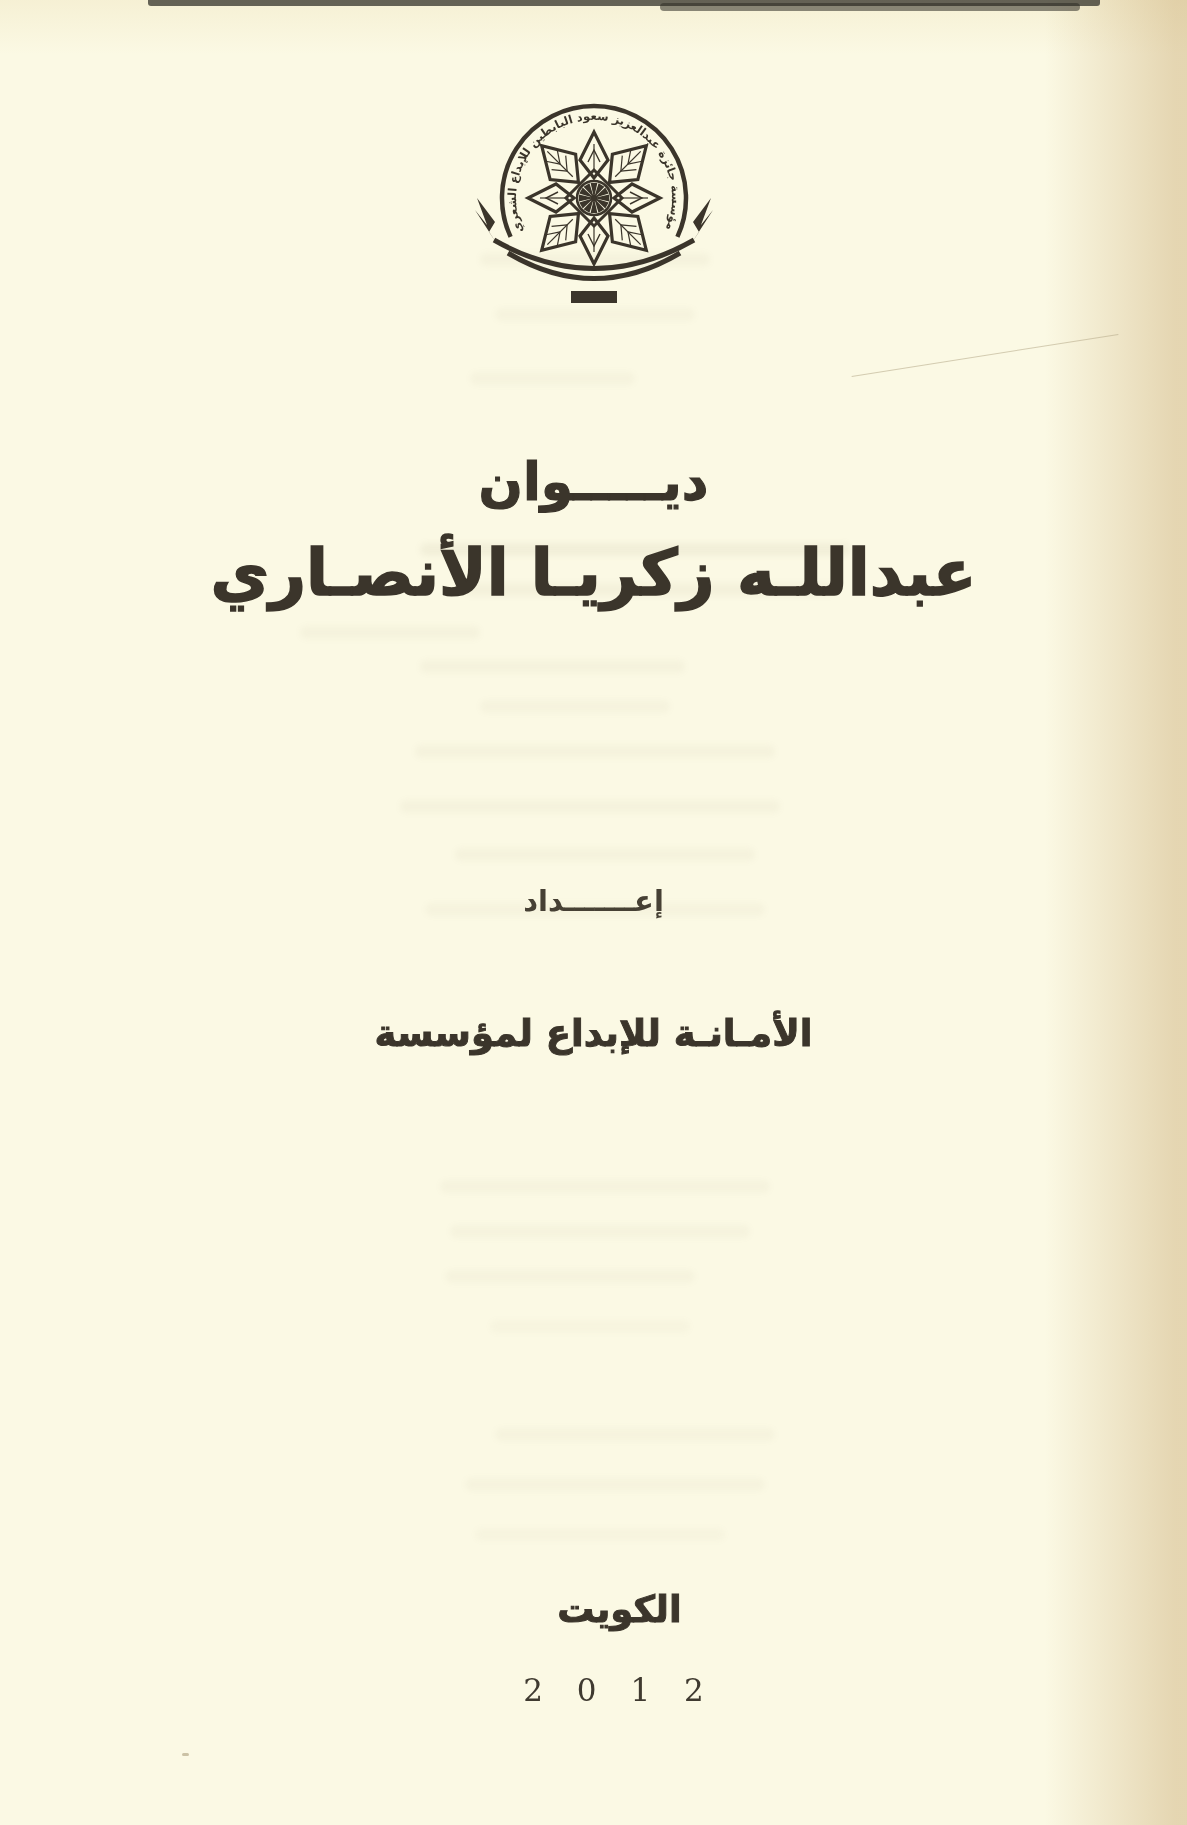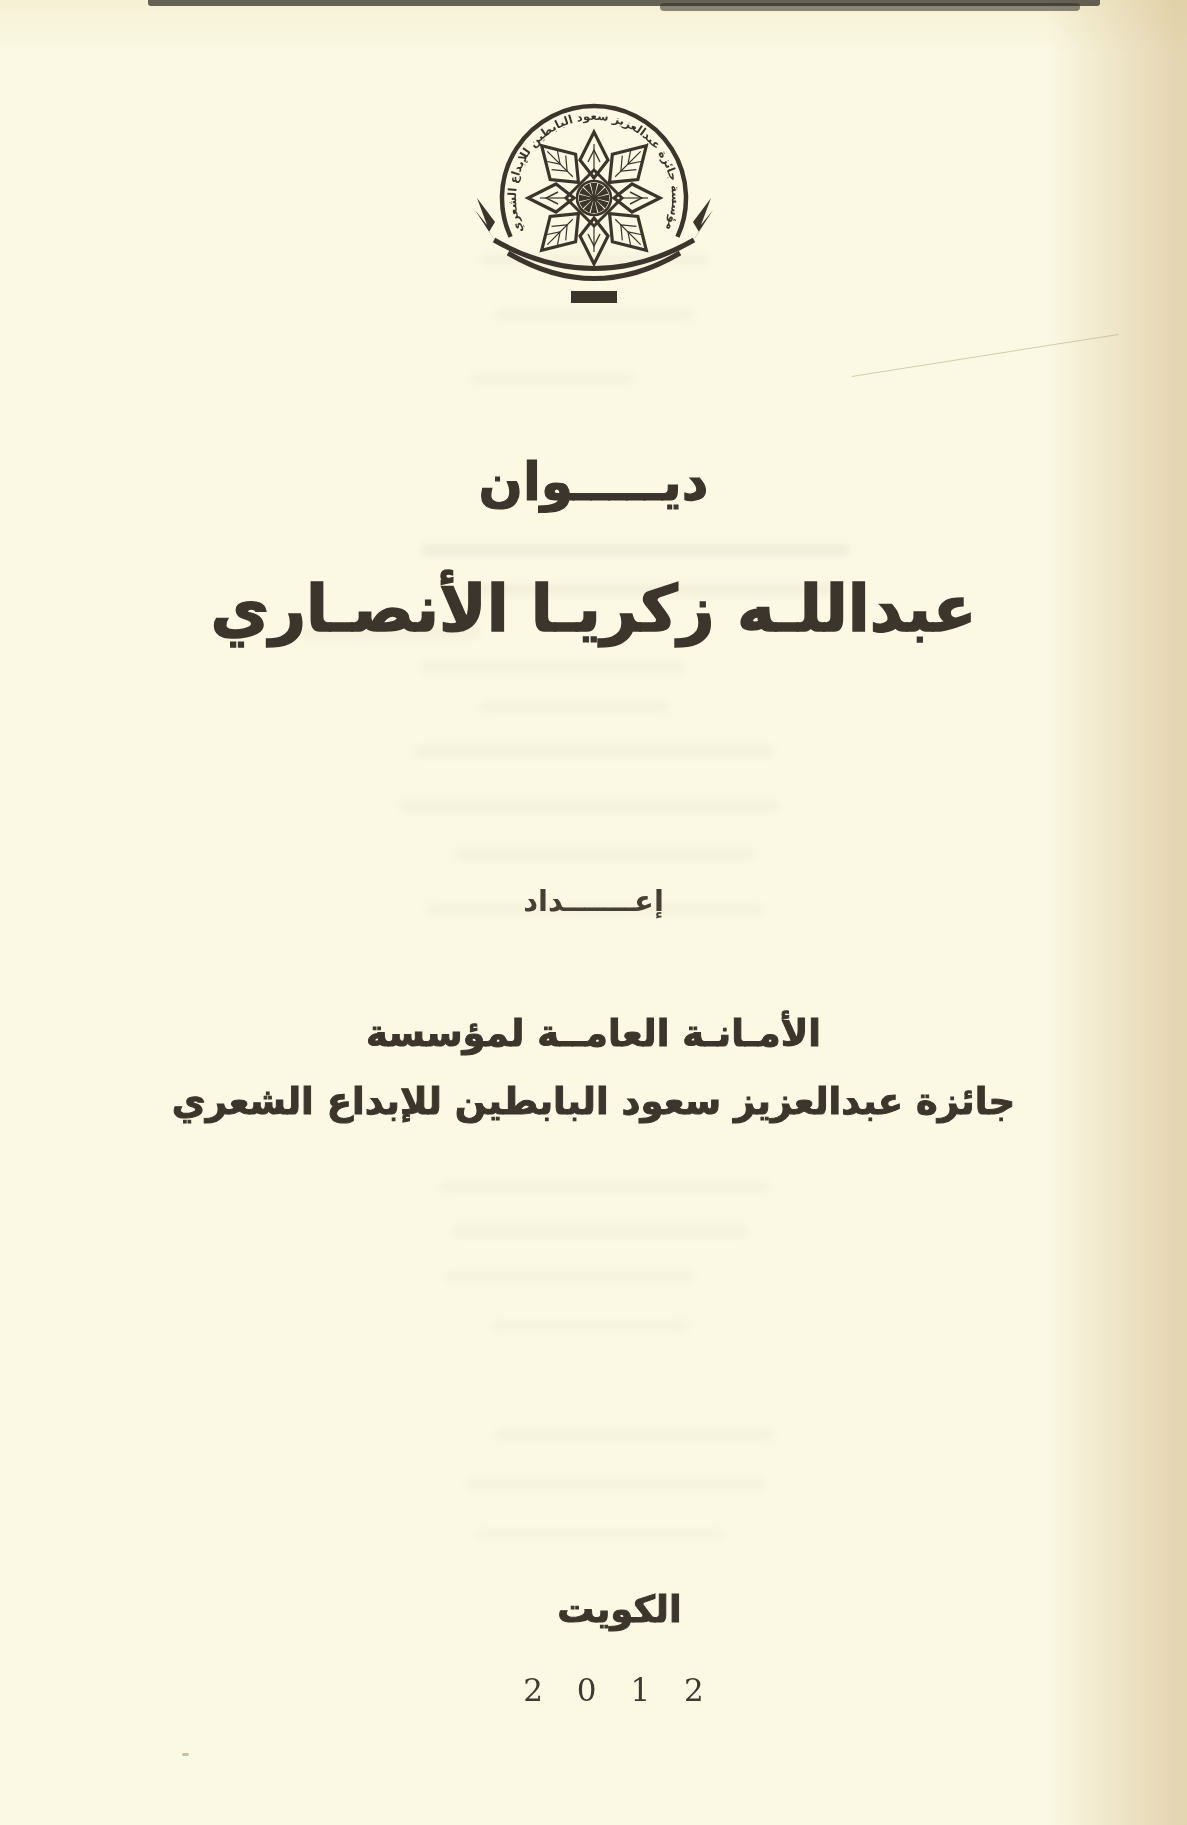--- a/index.html
+++ b/index.html
@@ -39,21 +39,21 @@
   .emblem { position:absolute; top:98px; left:50%; transform:translateX(-50%); }
   .emblem svg { display:block; }
 
   .stack { position:absolute; width:100%; text-align:center; direction:rtl; }
 
   .kicker {
     top:452px; font-size:52px; font-weight:bold;
     -webkit-text-stroke:1.2px #3b352b; letter-spacing:0;
   }
   .booktitle {
-    top:572px; font-size:64px; font-weight:bold;
+    top:536px; font-size:64px; font-weight:bold;
     -webkit-text-stroke:1.6px #3b352b;
   }
   .prep-label { top:884px; font-size:29px; font-weight:bold; color:#464034; }
   .prep-line1 { top:1012px; font-size:37px; font-weight:bold; -webkit-text-stroke:1px #3b352b; }
   .prep-line2 { top:1080px; font-size:37px; font-weight:bold; -webkit-text-stroke:1px #3b352b; }
   .place { top:1588px; font-size:37px; font-weight:bold; -webkit-text-stroke:1px #3b352b; padding-left:0; transform:translateX(26px); }
   .year {
     top:1672px; font-size:31px; font-family:"DejaVu Serif", serif;
     letter-spacing:12px; direction:ltr; transform:translateX(26px); color:#3f3a30;
   }
@@ -142,19 +142,18 @@
       <path d="M127,193 L173,193 L173,205 L127,205 Z" fill="#3b352b"></path>
       <path d="M53,146 L31,112 L43,127 L33,100 L51,124 L45,134 Z" fill="#3b352b"></path>
       <path d="M247,146 L269,112 L257,127 L267,100 L249,124 L255,134 Z" fill="#3b352b"></path>
     </svg>
   </div>
 
   <div class="stack kicker">ديـــــوان</div>
   <div class="stack booktitle">عبداللـه زكريـا الأنصـاري</div>
 
   <div class="stack prep-label">إعـــــــداد</div>
-  <div class="stack prep-line1">الأمـانـة العامــة لمؤسسة</div>
-  <div class="stack prep-line2">جائزة عبدالعزيز سعود البابطين للإبداع الشعري</div>
+  <div class="stack prep-line1">الأمـانـة للإبداع لمؤسسة</div>
 
   <div class="stack place">الكويت</div>
   <div class="stack year">2 0 1 2</div>
 
 </div>
 
 </body></html>

